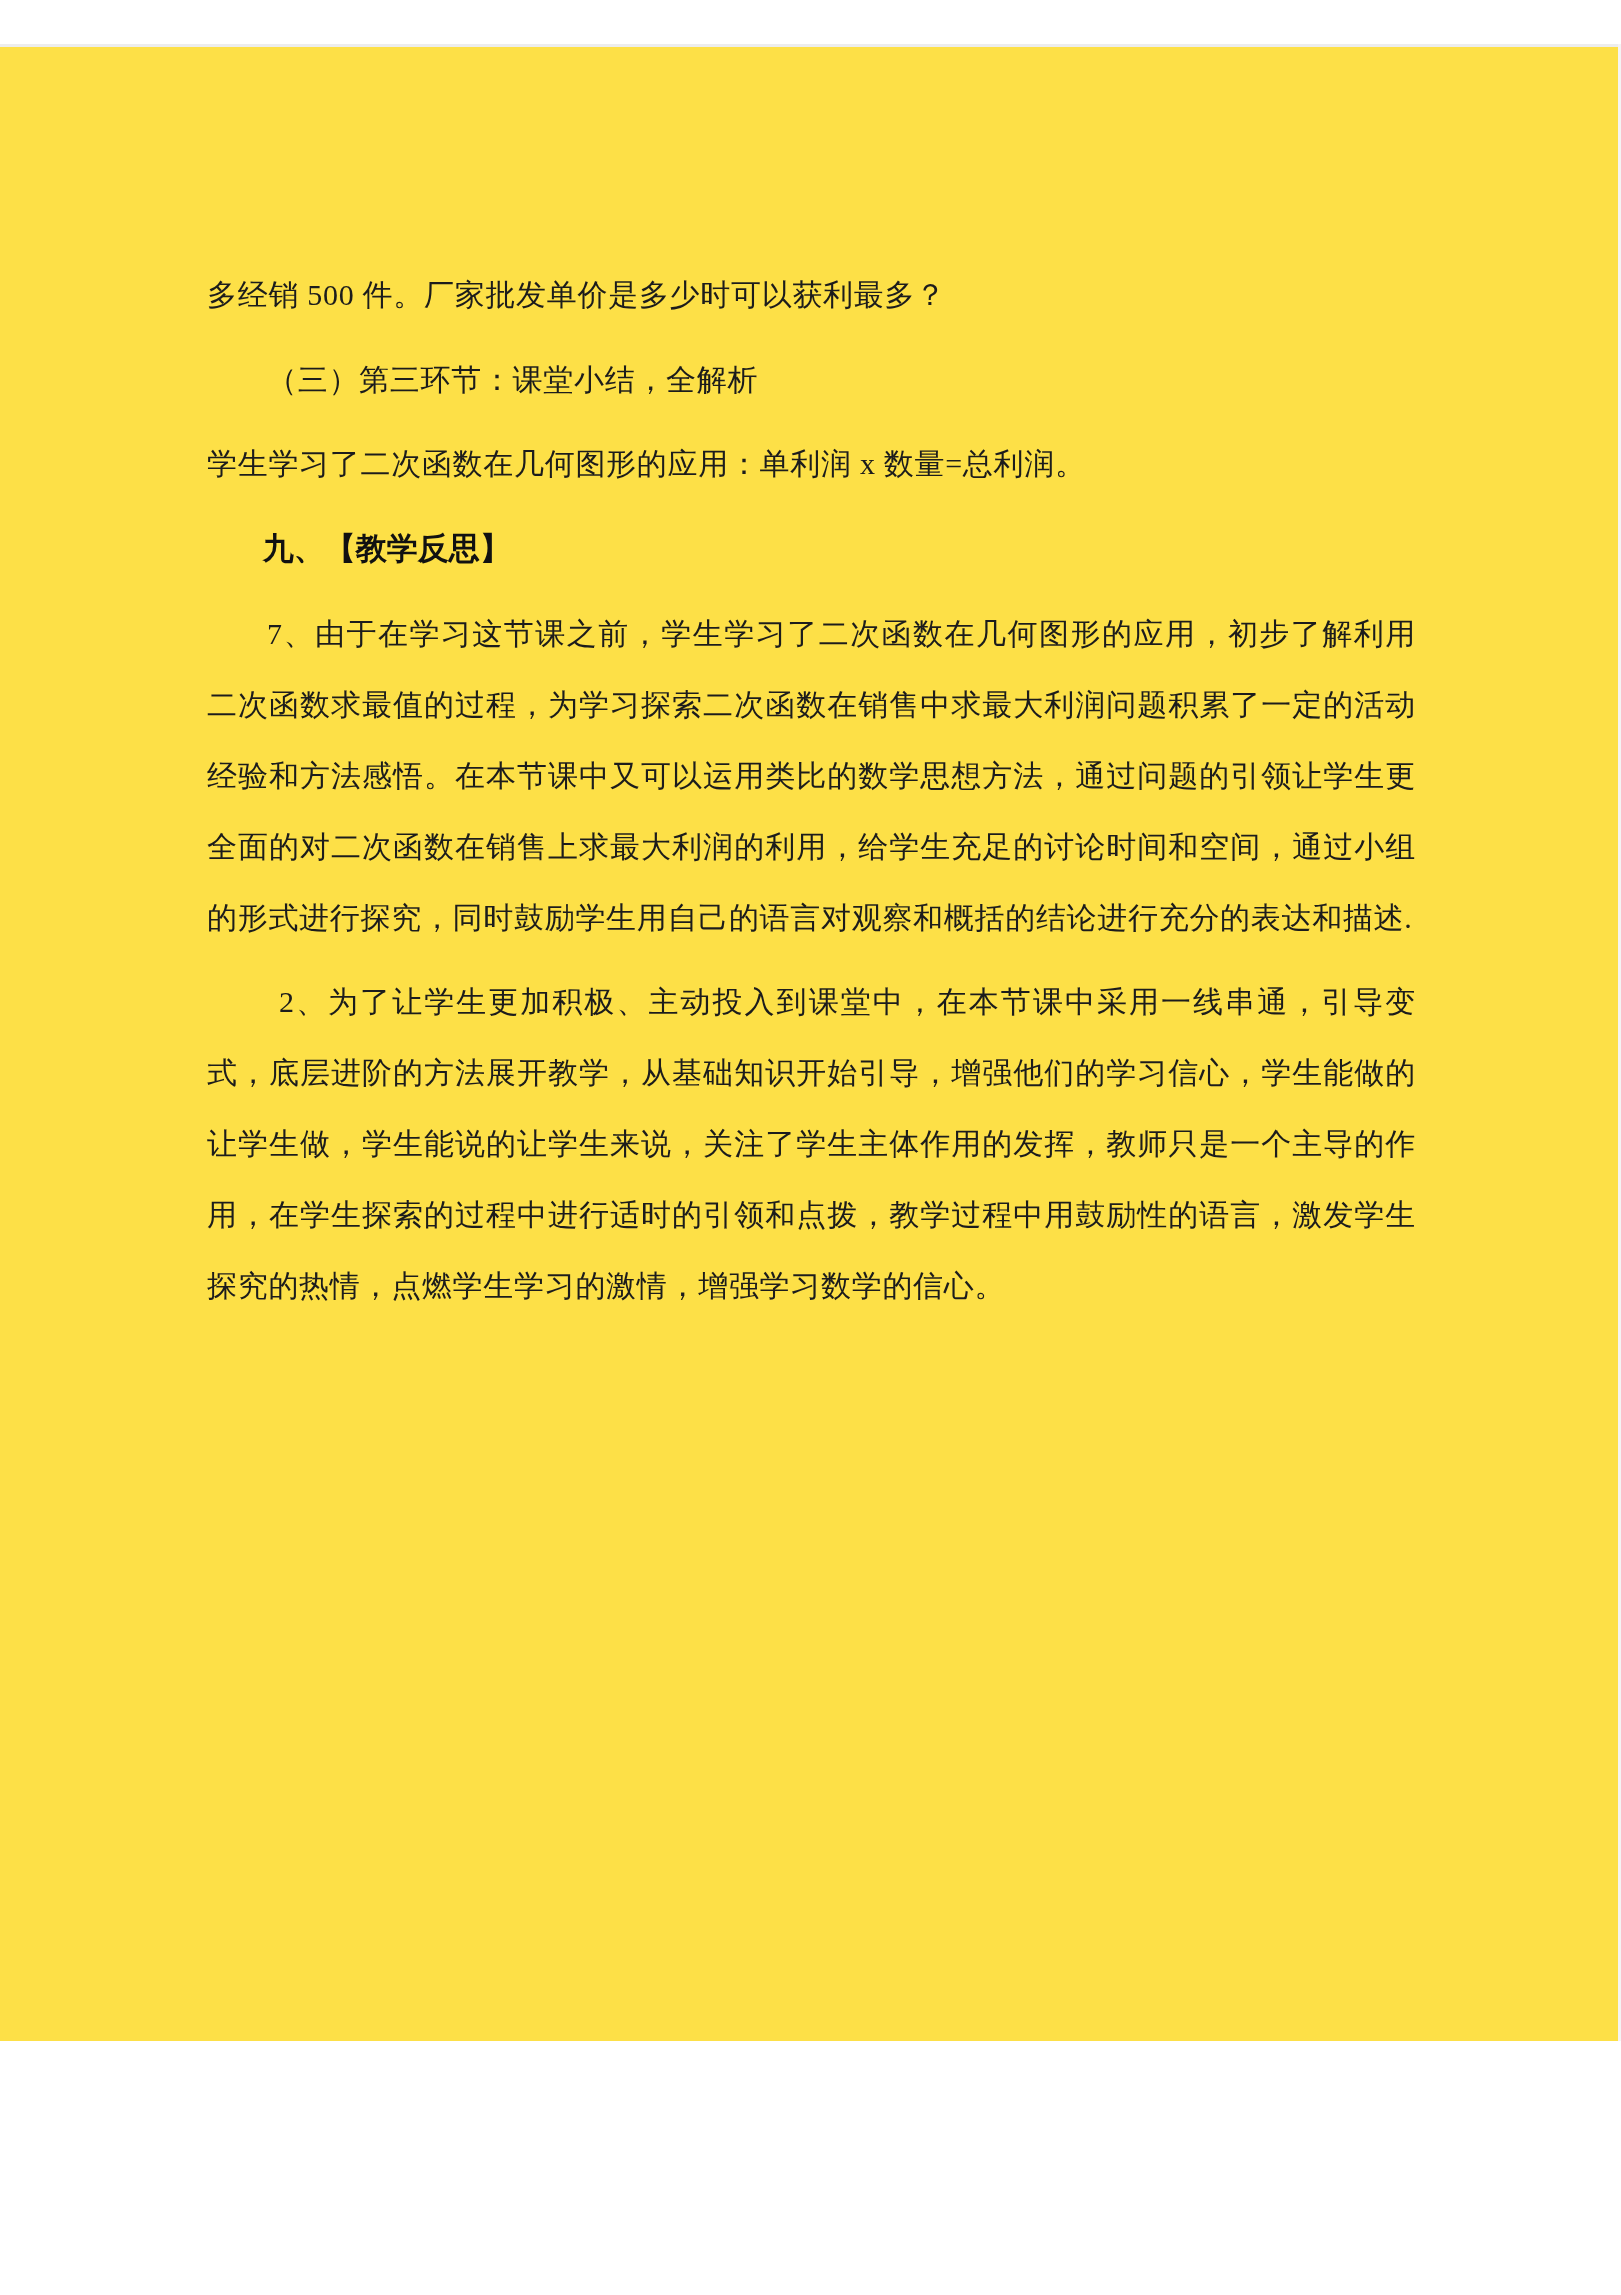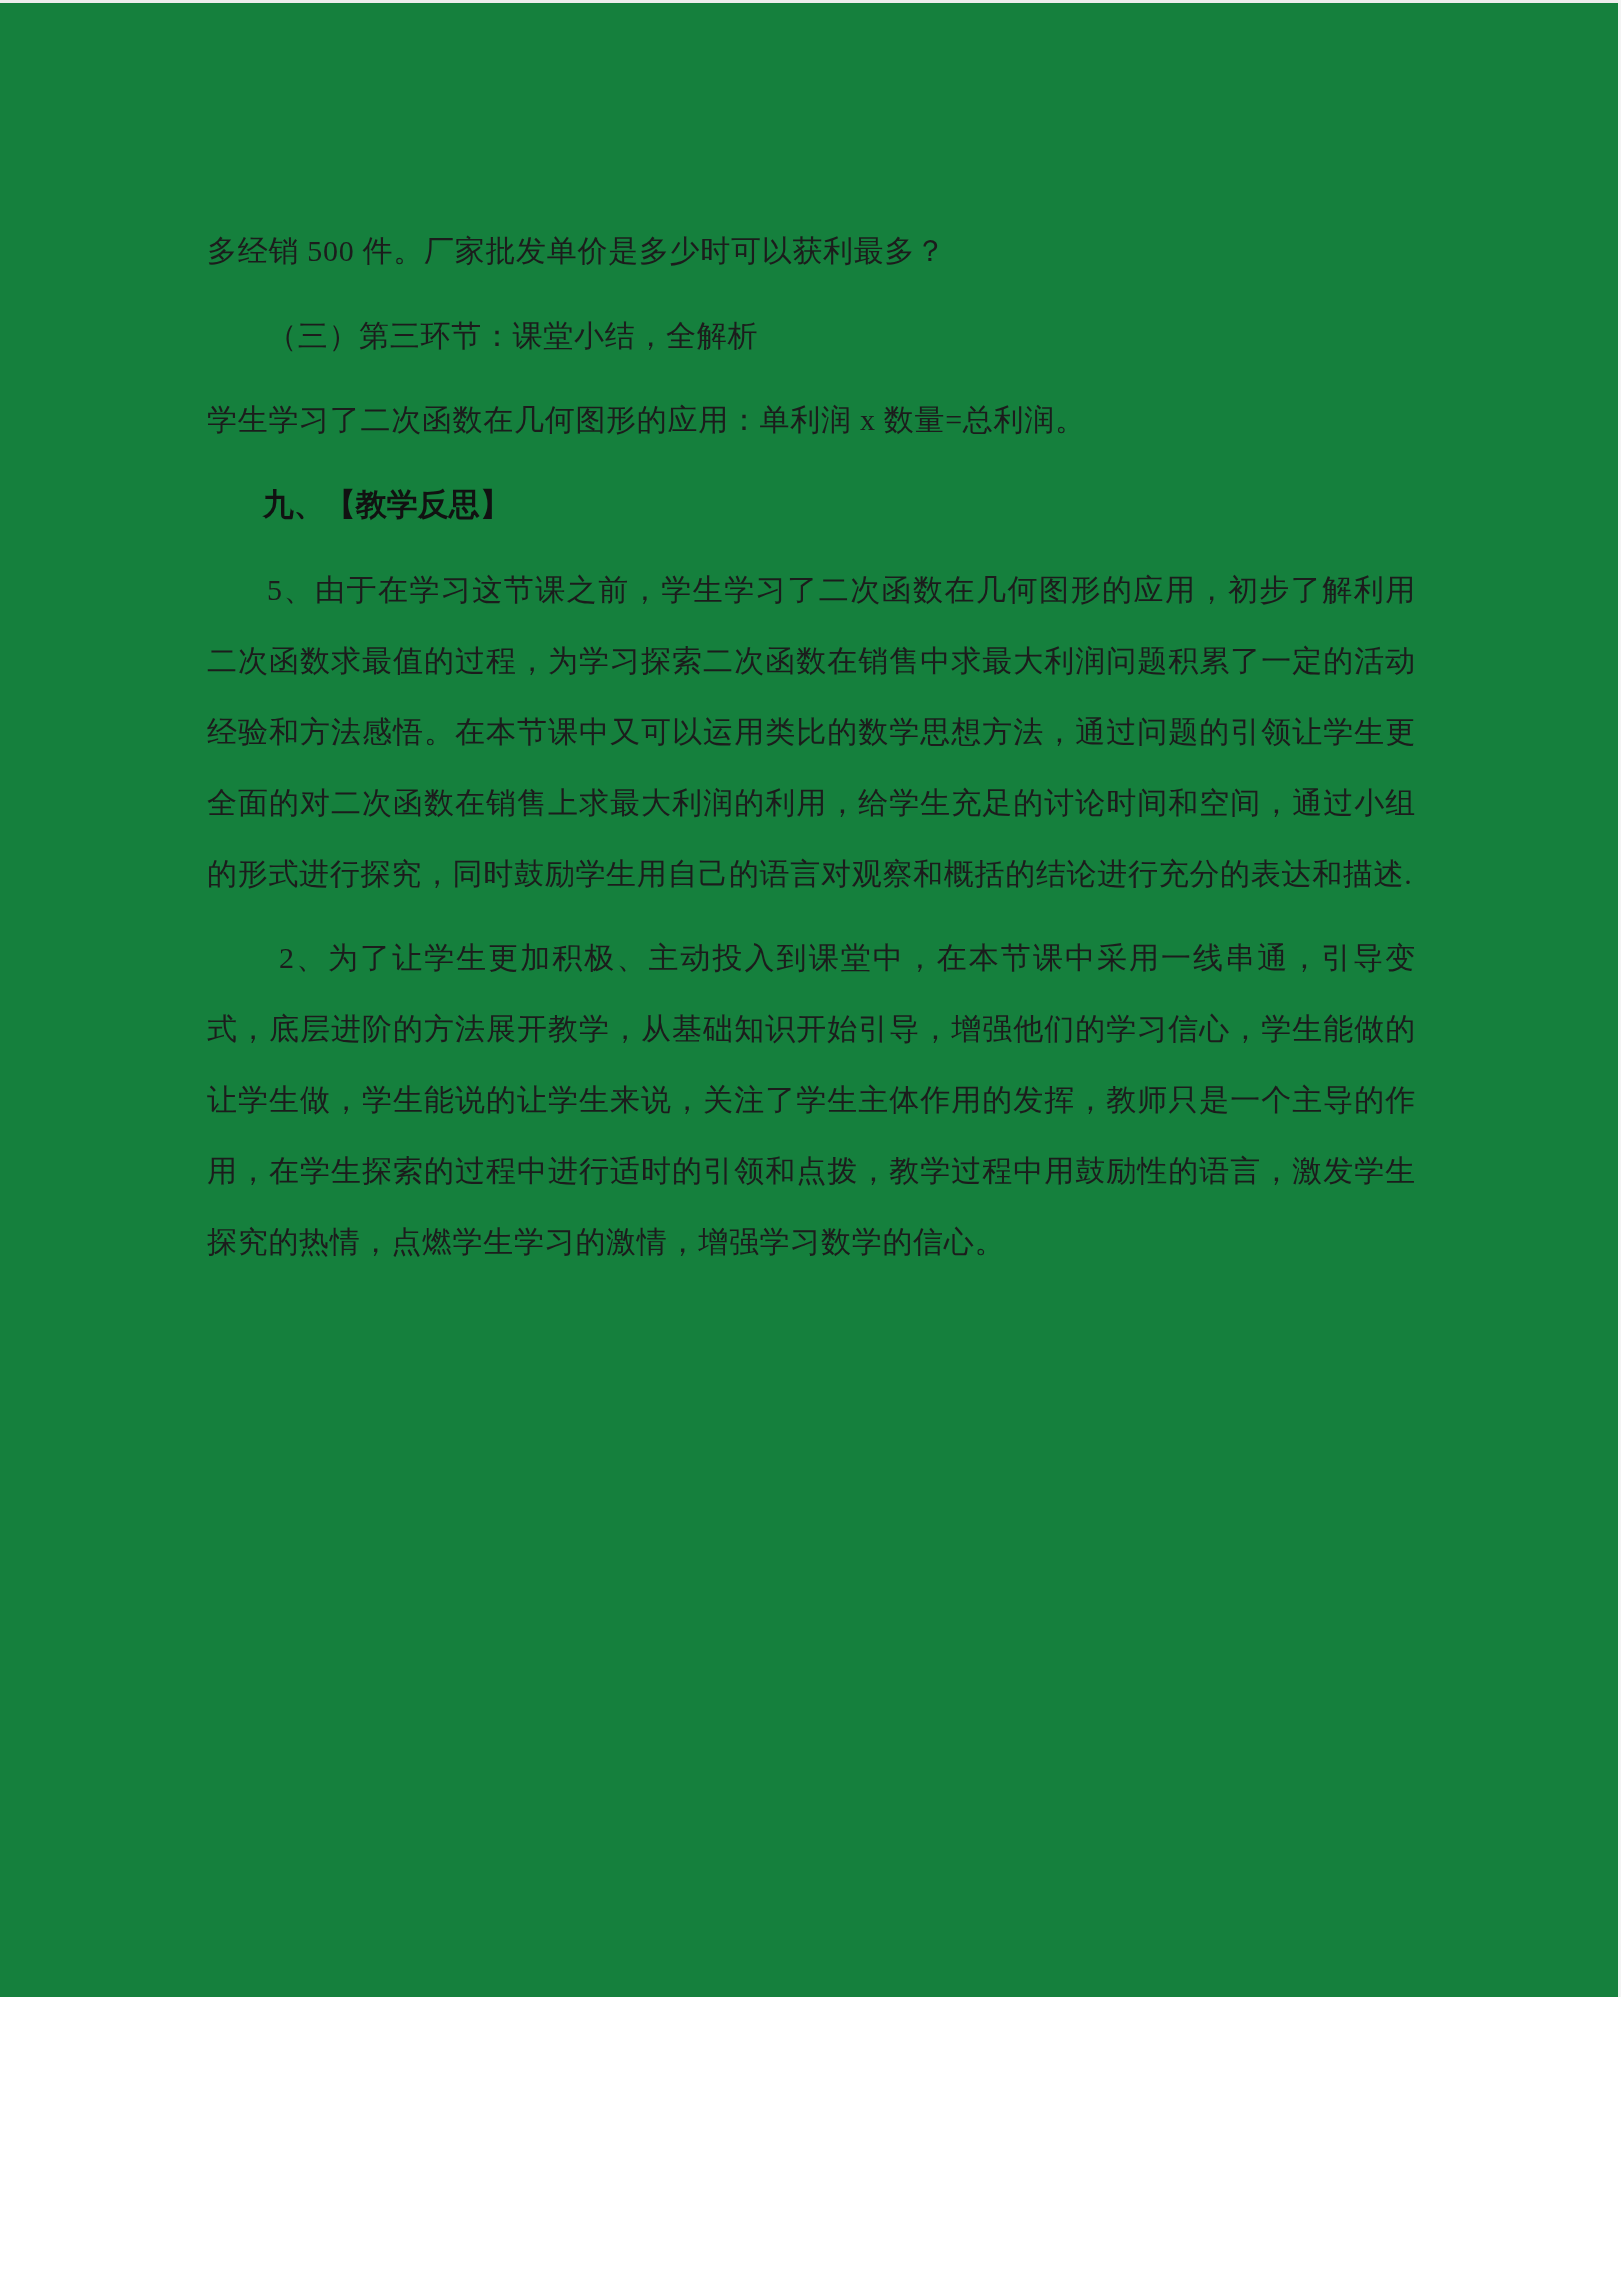--- a/index.html
+++ b/index.html
@@ -5,26 +5,27 @@
   html, body {
     margin: 0;
     padding: 0;
     background: #ffffff;
   }
   .page {
     position: relative;
     width: 1621px;
     height: 1997px;
     box-sizing: border-box;
-    background: #15803d;
+    background: #fde047;
     padding: 215px 205px 0 207px;
     font-family: "Liberation Serif", "DejaVu Serif", serif;
     font-size: 30px;
     color: #1c1c1c;
     overflow: hidden;
+    margin-top: 44px;
   }
   .page-edge-top {
     position: absolute;
     top: 0; left: 0; right: 0;
     height: 2.7px;
     background: #ededed;
   }
   .page-edge-right {
     position: absolute;
     top: 0; right: 0; bottom: 0;
@@ -62,17 +63,17 @@
 
   <p class="para">多经销 500 件。厂家批发单价是多少时可以获利最多？</p>
 
 
   <p class="para indent">（三）第三环节：课堂小结，全解析</p>
 
   <p class="para">学生学习了二次函数在几何图形的应用：单利润 x 数量=总利润。</p>
 
   <h2 class="heading">九、【教学反思】</h2>
 
-  <p class="para indent">5、由于在学习这节课之前，学生学习了二次函数在几何图形的应用，初步了解利用二次函数求最值的过程，为学习探索二次函数在销售中求最大利润问题积累了一定的活动经验和方法感悟。在本节课中又可以运用类比的数学思想方法，通过问题的引领让学生更全面的对二次函数在销售上求最大利润的利用，给学生充足的讨论时间和空间，通过小组的形式进行探究，同时鼓励学生用自己的语言对观察和概括的结论进行充分的表达和描述.</p>
+  <p class="para indent">7、由于在学习这节课之前，学生学习了二次函数在几何图形的应用，初步了解利用二次函数求最值的过程，为学习探索二次函数在销售中求最大利润问题积累了一定的活动经验和方法感悟。在本节课中又可以运用类比的数学思想方法，通过问题的引领让学生更全面的对二次函数在销售上求最大利润的利用，给学生充足的讨论时间和空间，通过小组的形式进行探究，同时鼓励学生用自己的语言对观察和概括的结论进行充分的表达和描述.</p>
 
   <p class="para indent-deep">2、为了让学生更加积极、主动投入到课堂中，在本节课中采用一线串通，引导变式，底层进阶的方法展开教学，从基础知识开始引导，增强他们的学习信心，学生能做的让学生做，学生能说的让学生来说，关注了学生主体作用的发挥，教师只是一个主导的作用，在学生探索的过程中进行适时的引领和点拨，教学过程中用鼓励性的语言，激发学生探究的热情，点燃学生学习的激情，增强学习数学的信心。</p>
 </div>
 
 
 </body></html>

